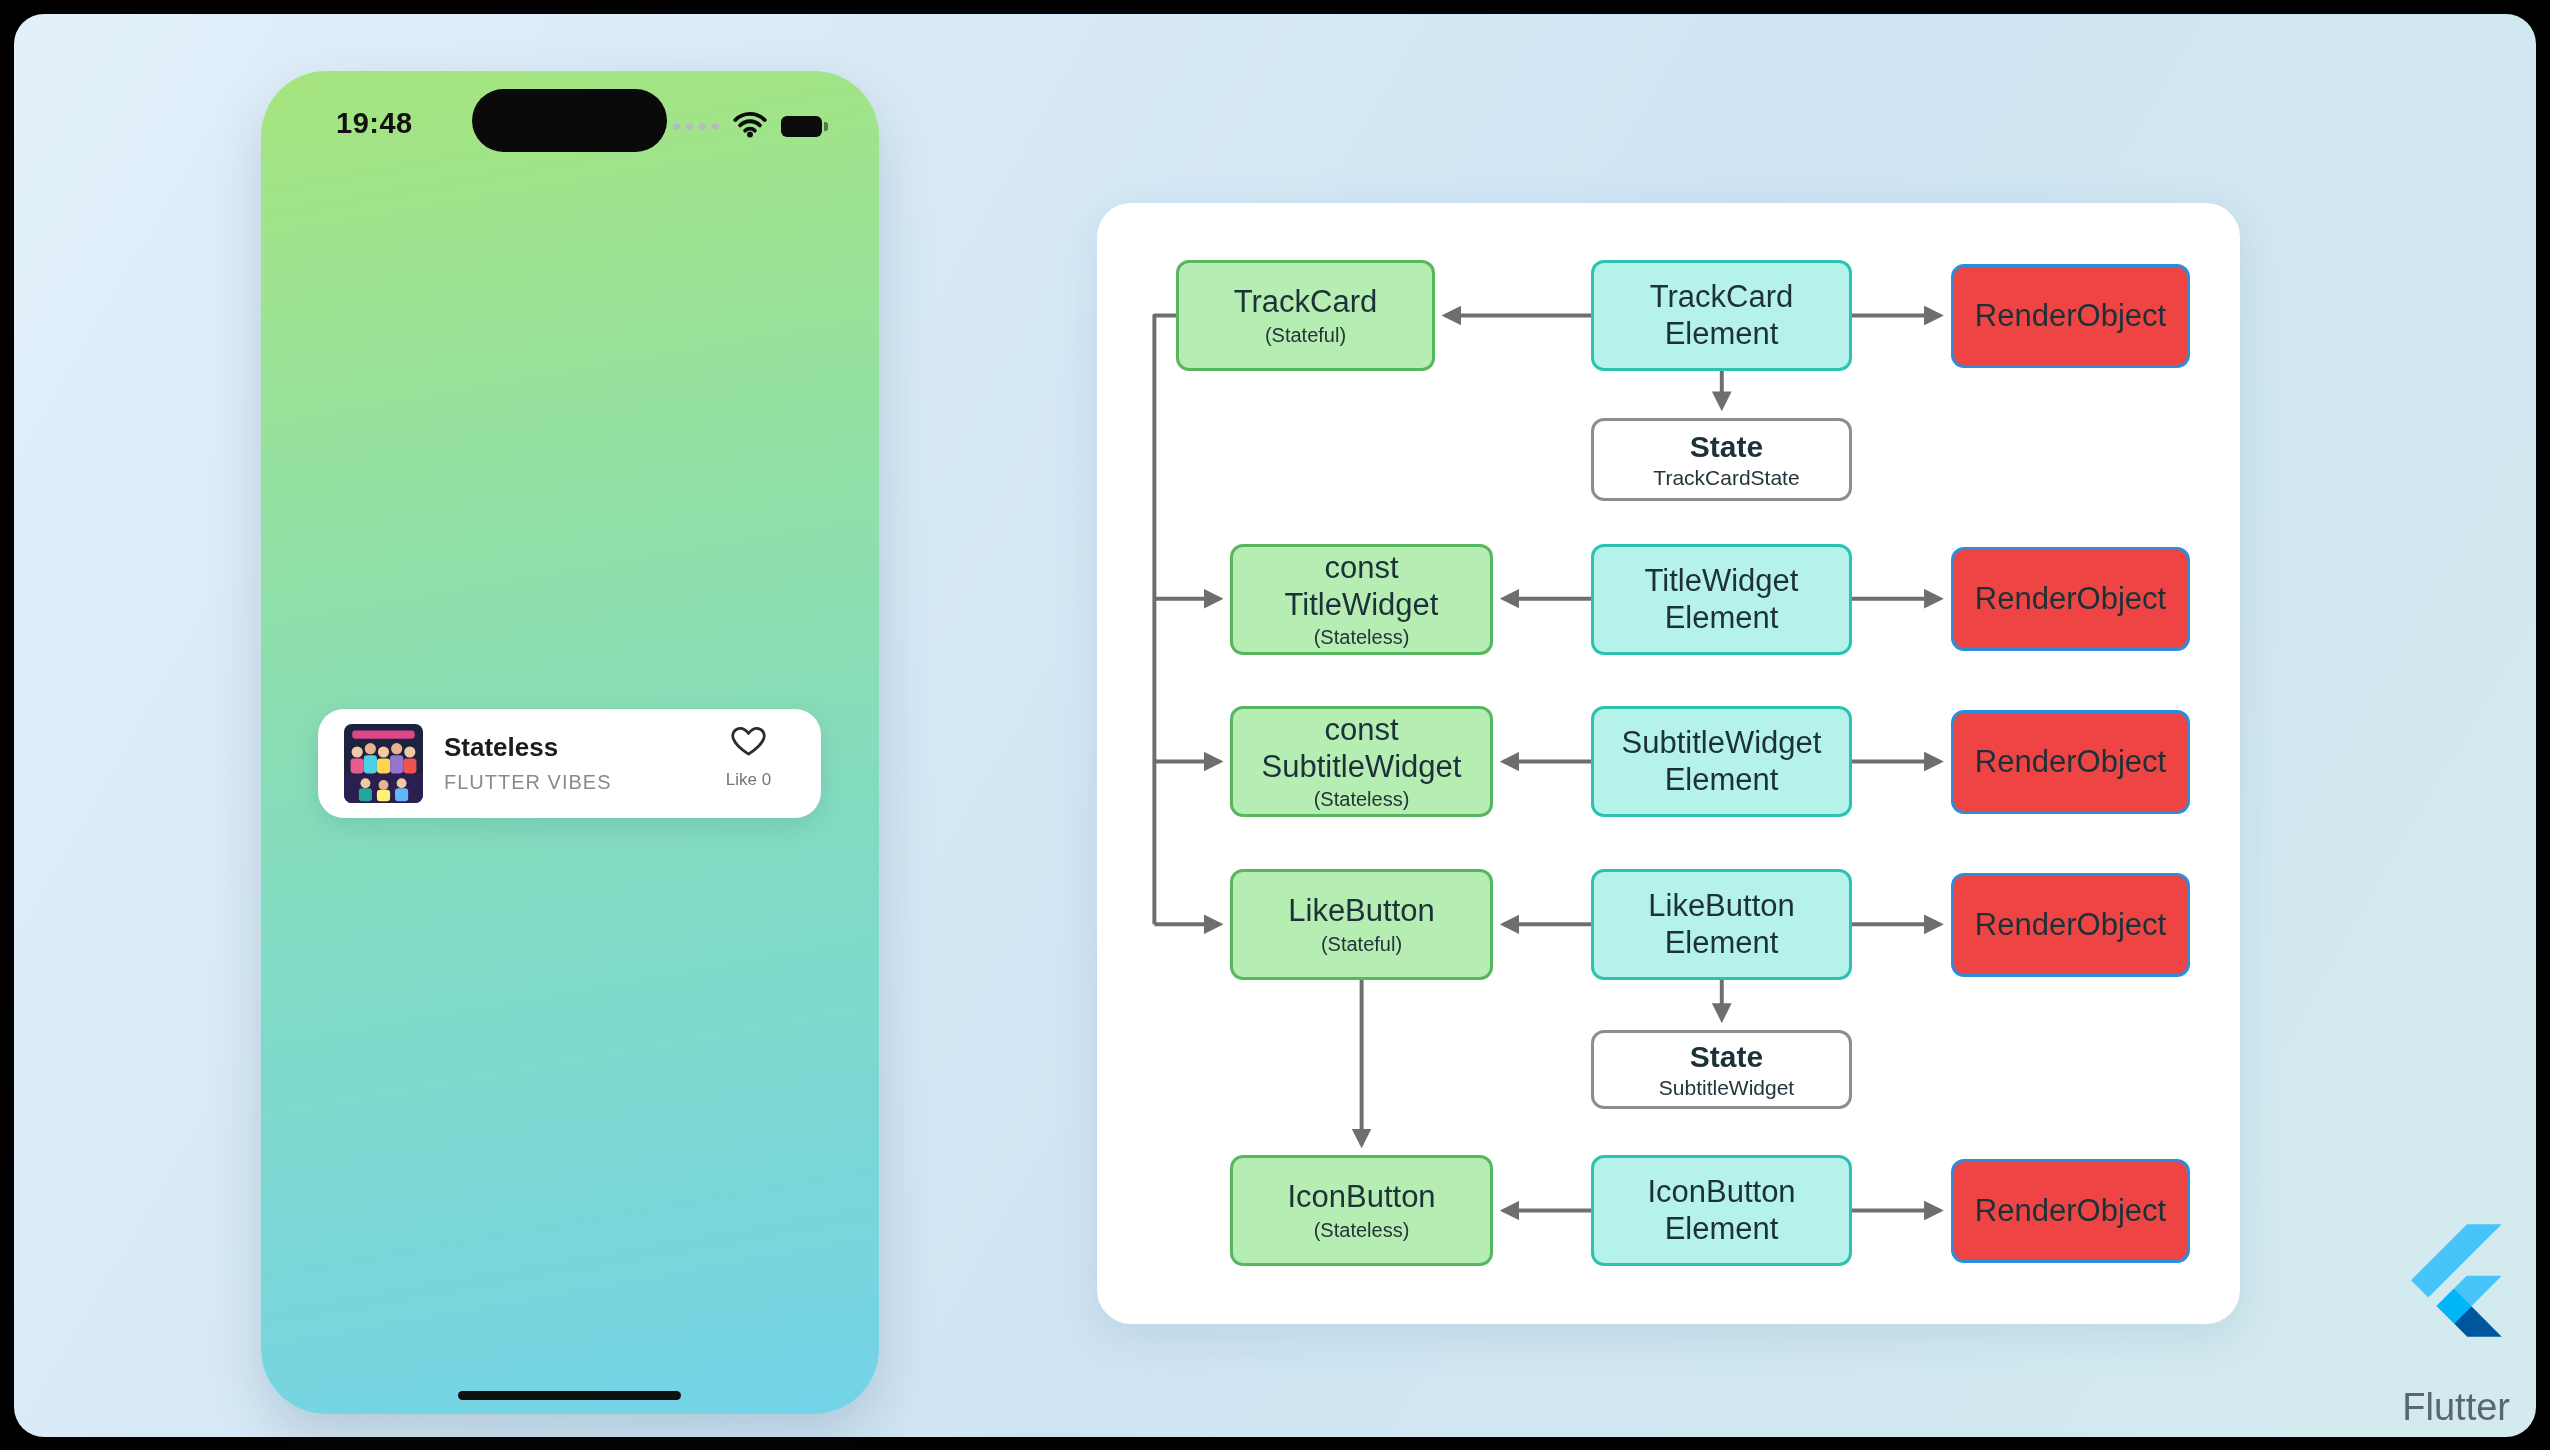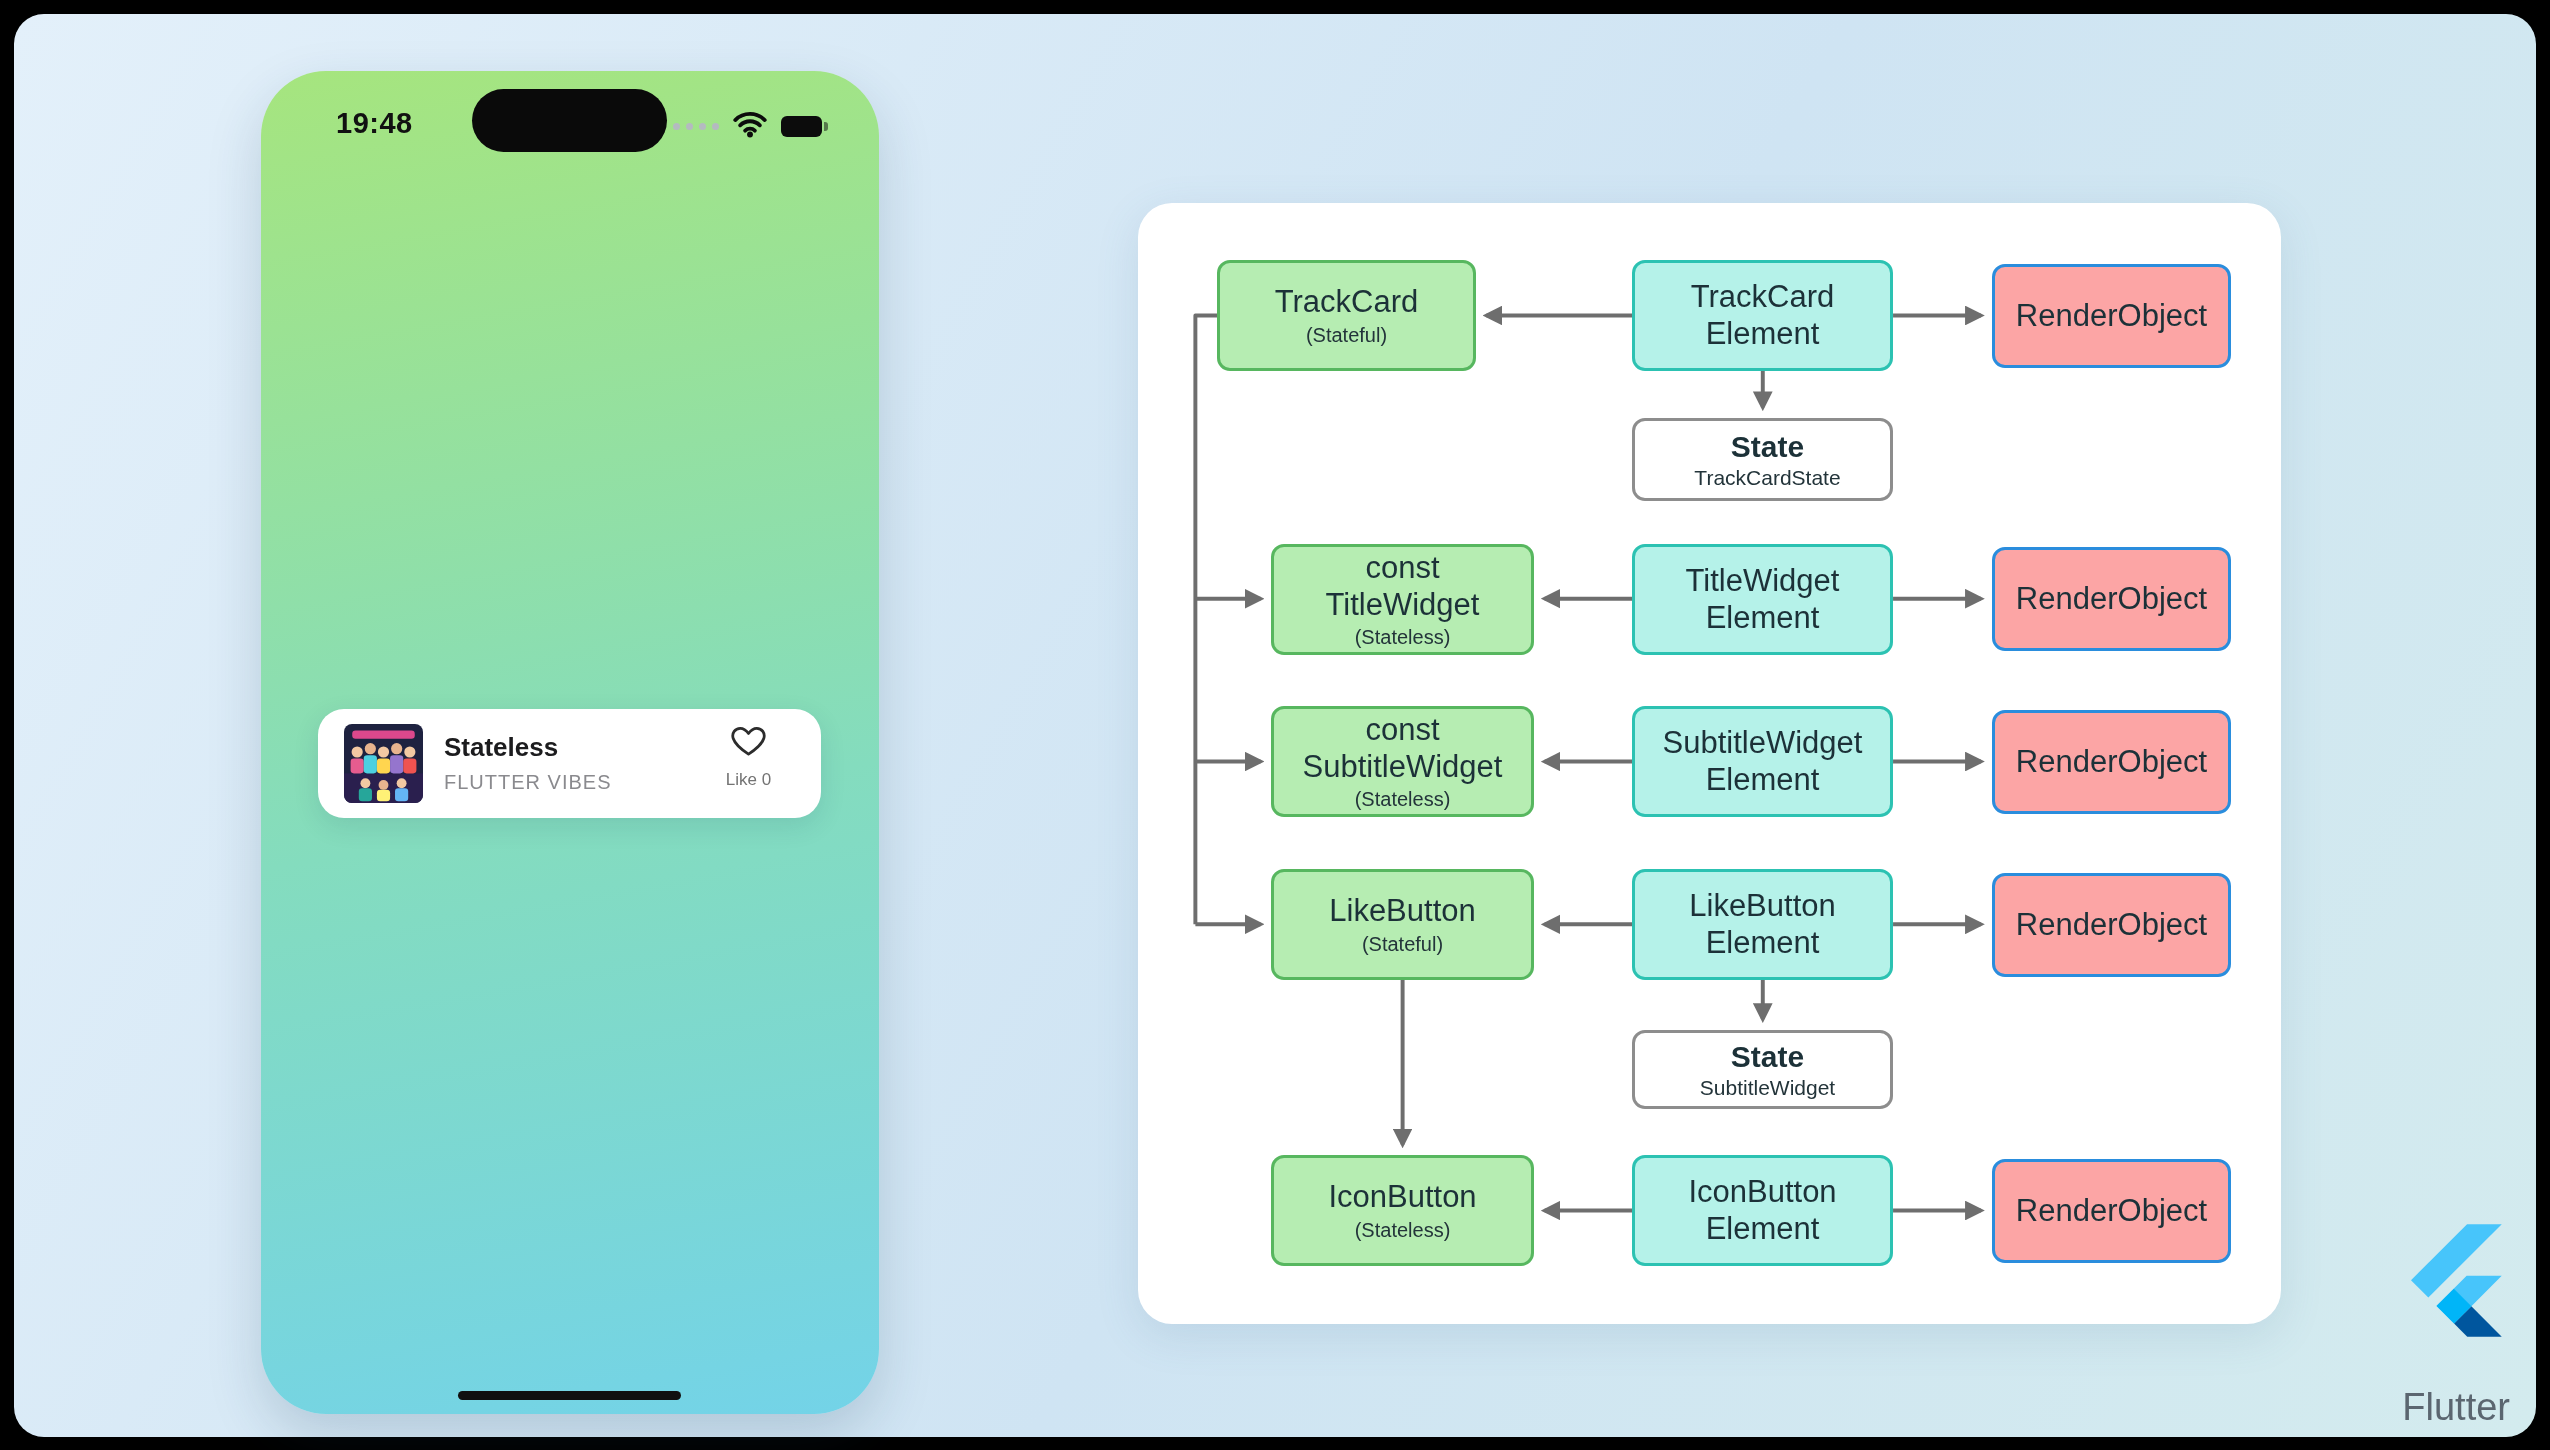--- a/index.html
+++ b/index.html
@@ -57,31 +57,30 @@
   #heading{
     position:absolute;left:1080px;top:57px;font-size:95px;font-weight:bold;
     color:#0d55a7;letter-spacing:-1px;
   }
 
   
   #panel{
     position:absolute;left:1083px;top:189px;width:1143px;height:1121px;
     background:#ffffff;border-radius:34px;
     box-shadow:0 12px 44px rgba(70,110,150,.14);
-    margin-left:41px;
   }
   .box{
     position:absolute;border-radius:13px;display:flex;flex-direction:column;
     align-items:center;justify-content:center;text-align:center;box-sizing:border-box;
   }
   .box .t{font-size:31px;line-height:1.18;color:#1c3138;white-space:pre-line;}
   .box .s{font-size:20px;color:#23343a;margin-top:3px;}
   .widget-box{background:#b6edb2;border:3px solid #57b75f;}
   .element-box{background:#b5f2e9;border:3px solid #2cc2b2;}
-  .render-box{background:#fca5a5;border:3px solid #2a8ddd;}
+  .render-box{background:#ef4444;border:3px solid #2a8ddd;}
   .state-box{background:#fff;border:3px solid #8d8d8d;padding-left:10px;}
   .state-box .t{font-weight:bold;font-size:30px;white-space:normal;}
   .state-box .s{font-size:21px;margin-top:2px;}
   #wires{position:absolute;inset:0;pointer-events:none;}
 
   
   #branding{
     position:absolute;right:26px;bottom:8px;display:flex;flex-direction:column;align-items:center;gap:43px;
   }
   #branding .brand-label{font-size:38px;color:#5b6670;margin-top:2px;}

